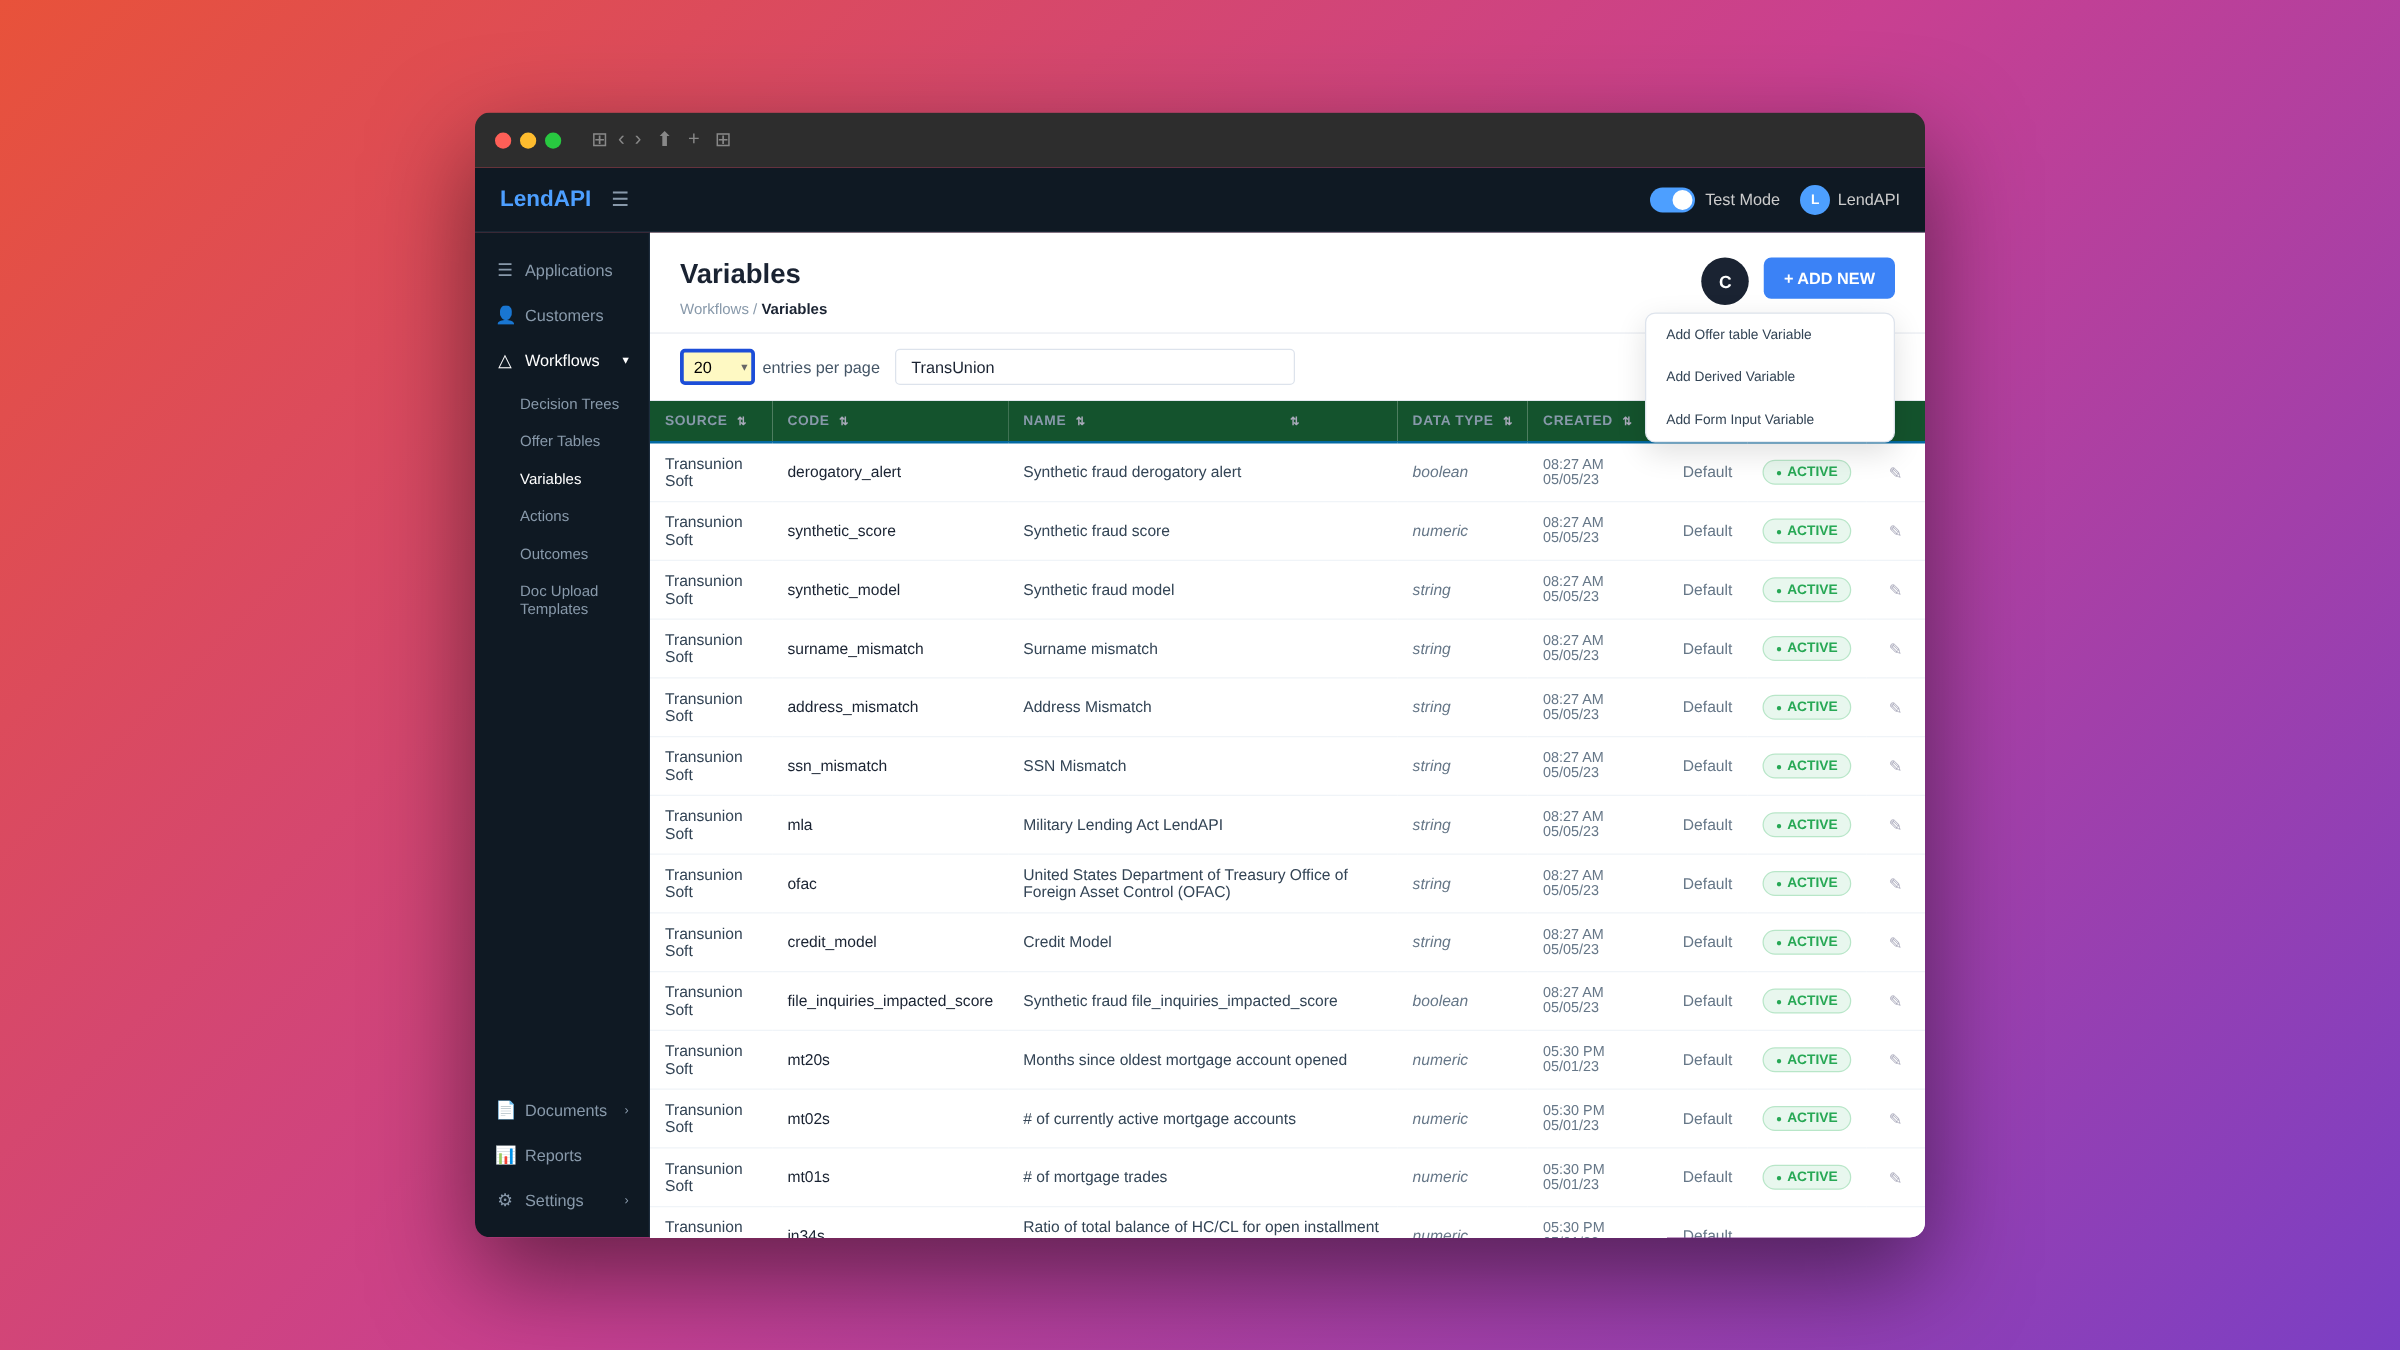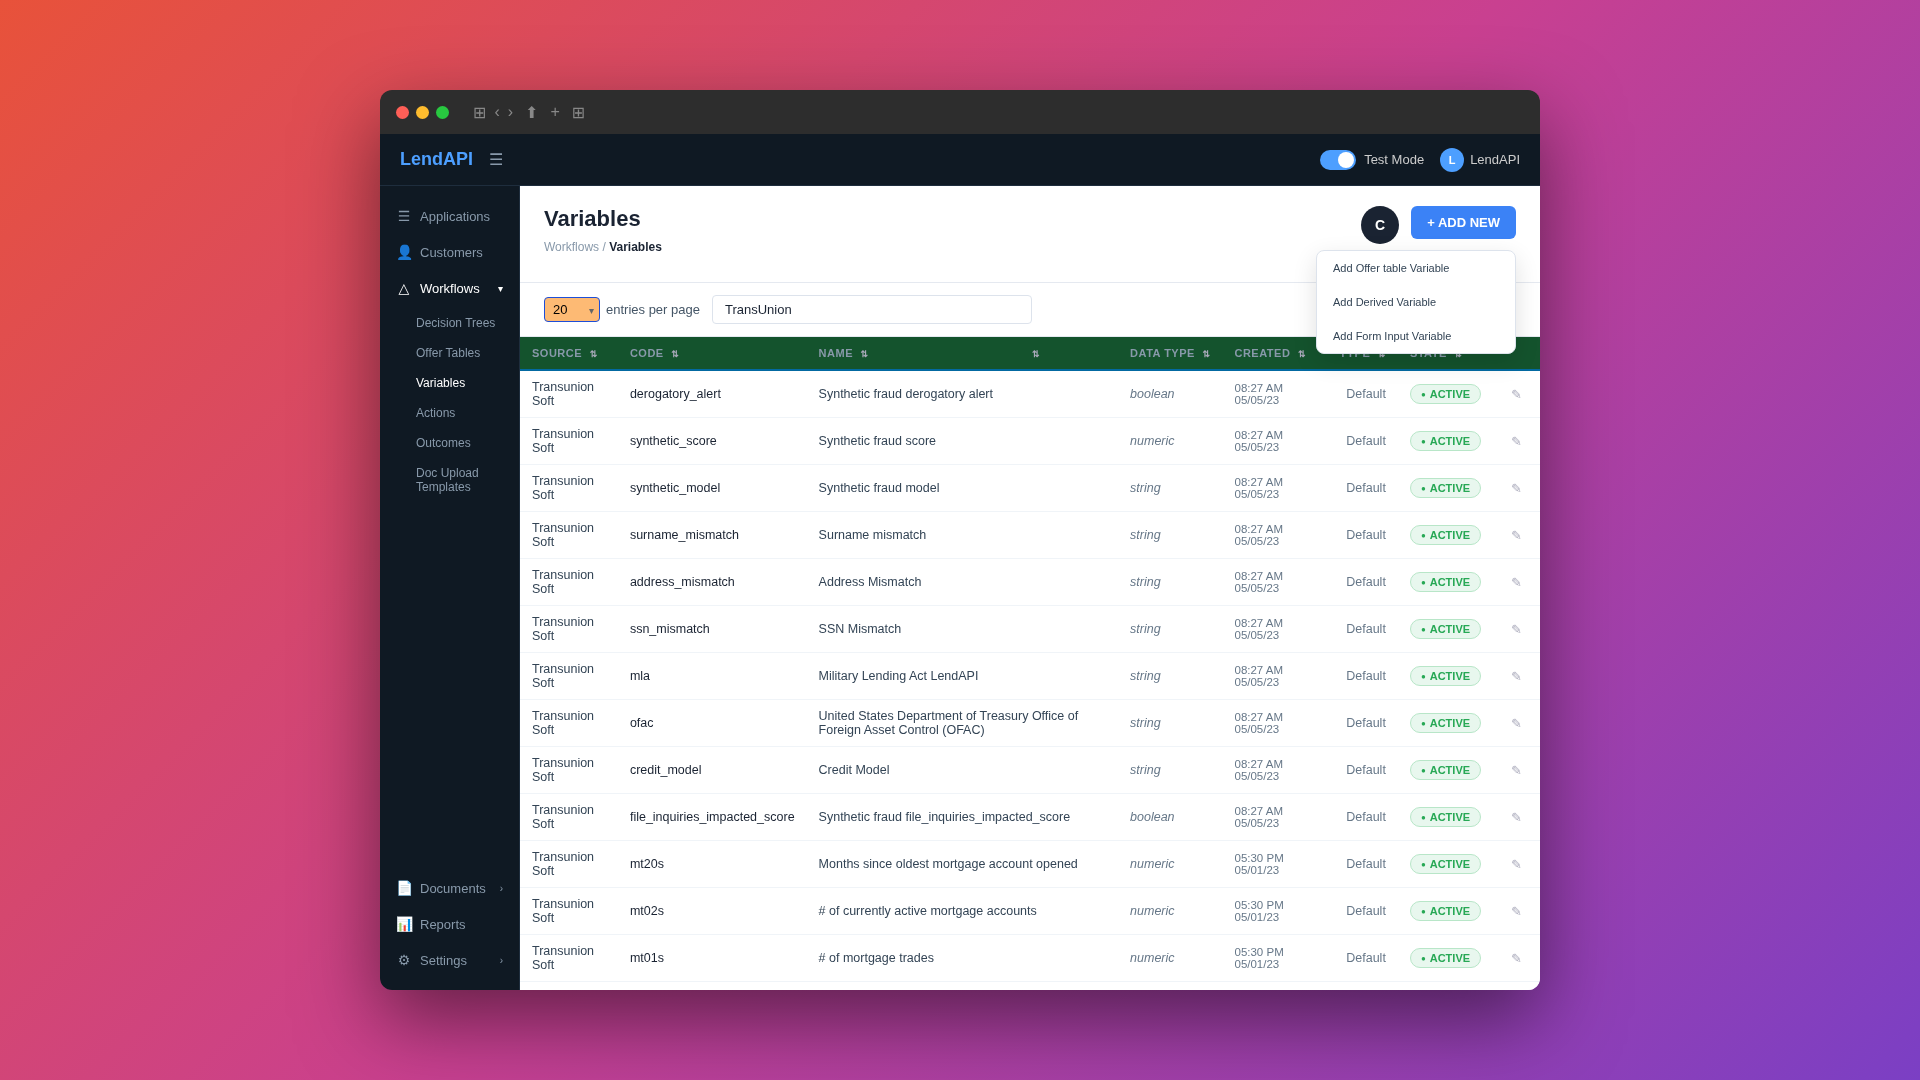--- a/index.html
+++ b/index.html
@@ -234,21 +234,20 @@
     .page-title {
       font-size: 22px;
       font-weight: 600;
       color: #1a2332;
       margin-bottom: 8px;
     }
 
     .breadcrumb {
       font-size: 12px;
       color: #8899aa;
-      margin-bottom: 16px;
     }
 
     .breadcrumb a { color: #8899aa; text-decoration: none; }
     .breadcrumb strong { color: #1a2332; }
 
     
     .toolbar {
       background: white;
       padding: 12px 24px;
       display: flex;
@@ -259,25 +258,25 @@
 
     .entries-select {
       display: flex;
       align-items: center;
       gap: 6px;
       font-size: 13px;
       color: #445566;
     }
 
     .select-box {
-      border: 1px solid #1d4ed8;
+      border: 3px solid #1d4ed8;
       border-radius: 4px;
       padding: 4px 24px 4px 8px;
       font-size: 13px;
-      background: #fdba74;
+      background: #fef9c3;
       appearance: none;
       cursor: pointer;
       position: relative;
     }
 
     .select-wrapper {
       position: relative;
       display: inline-block;
     }
 

